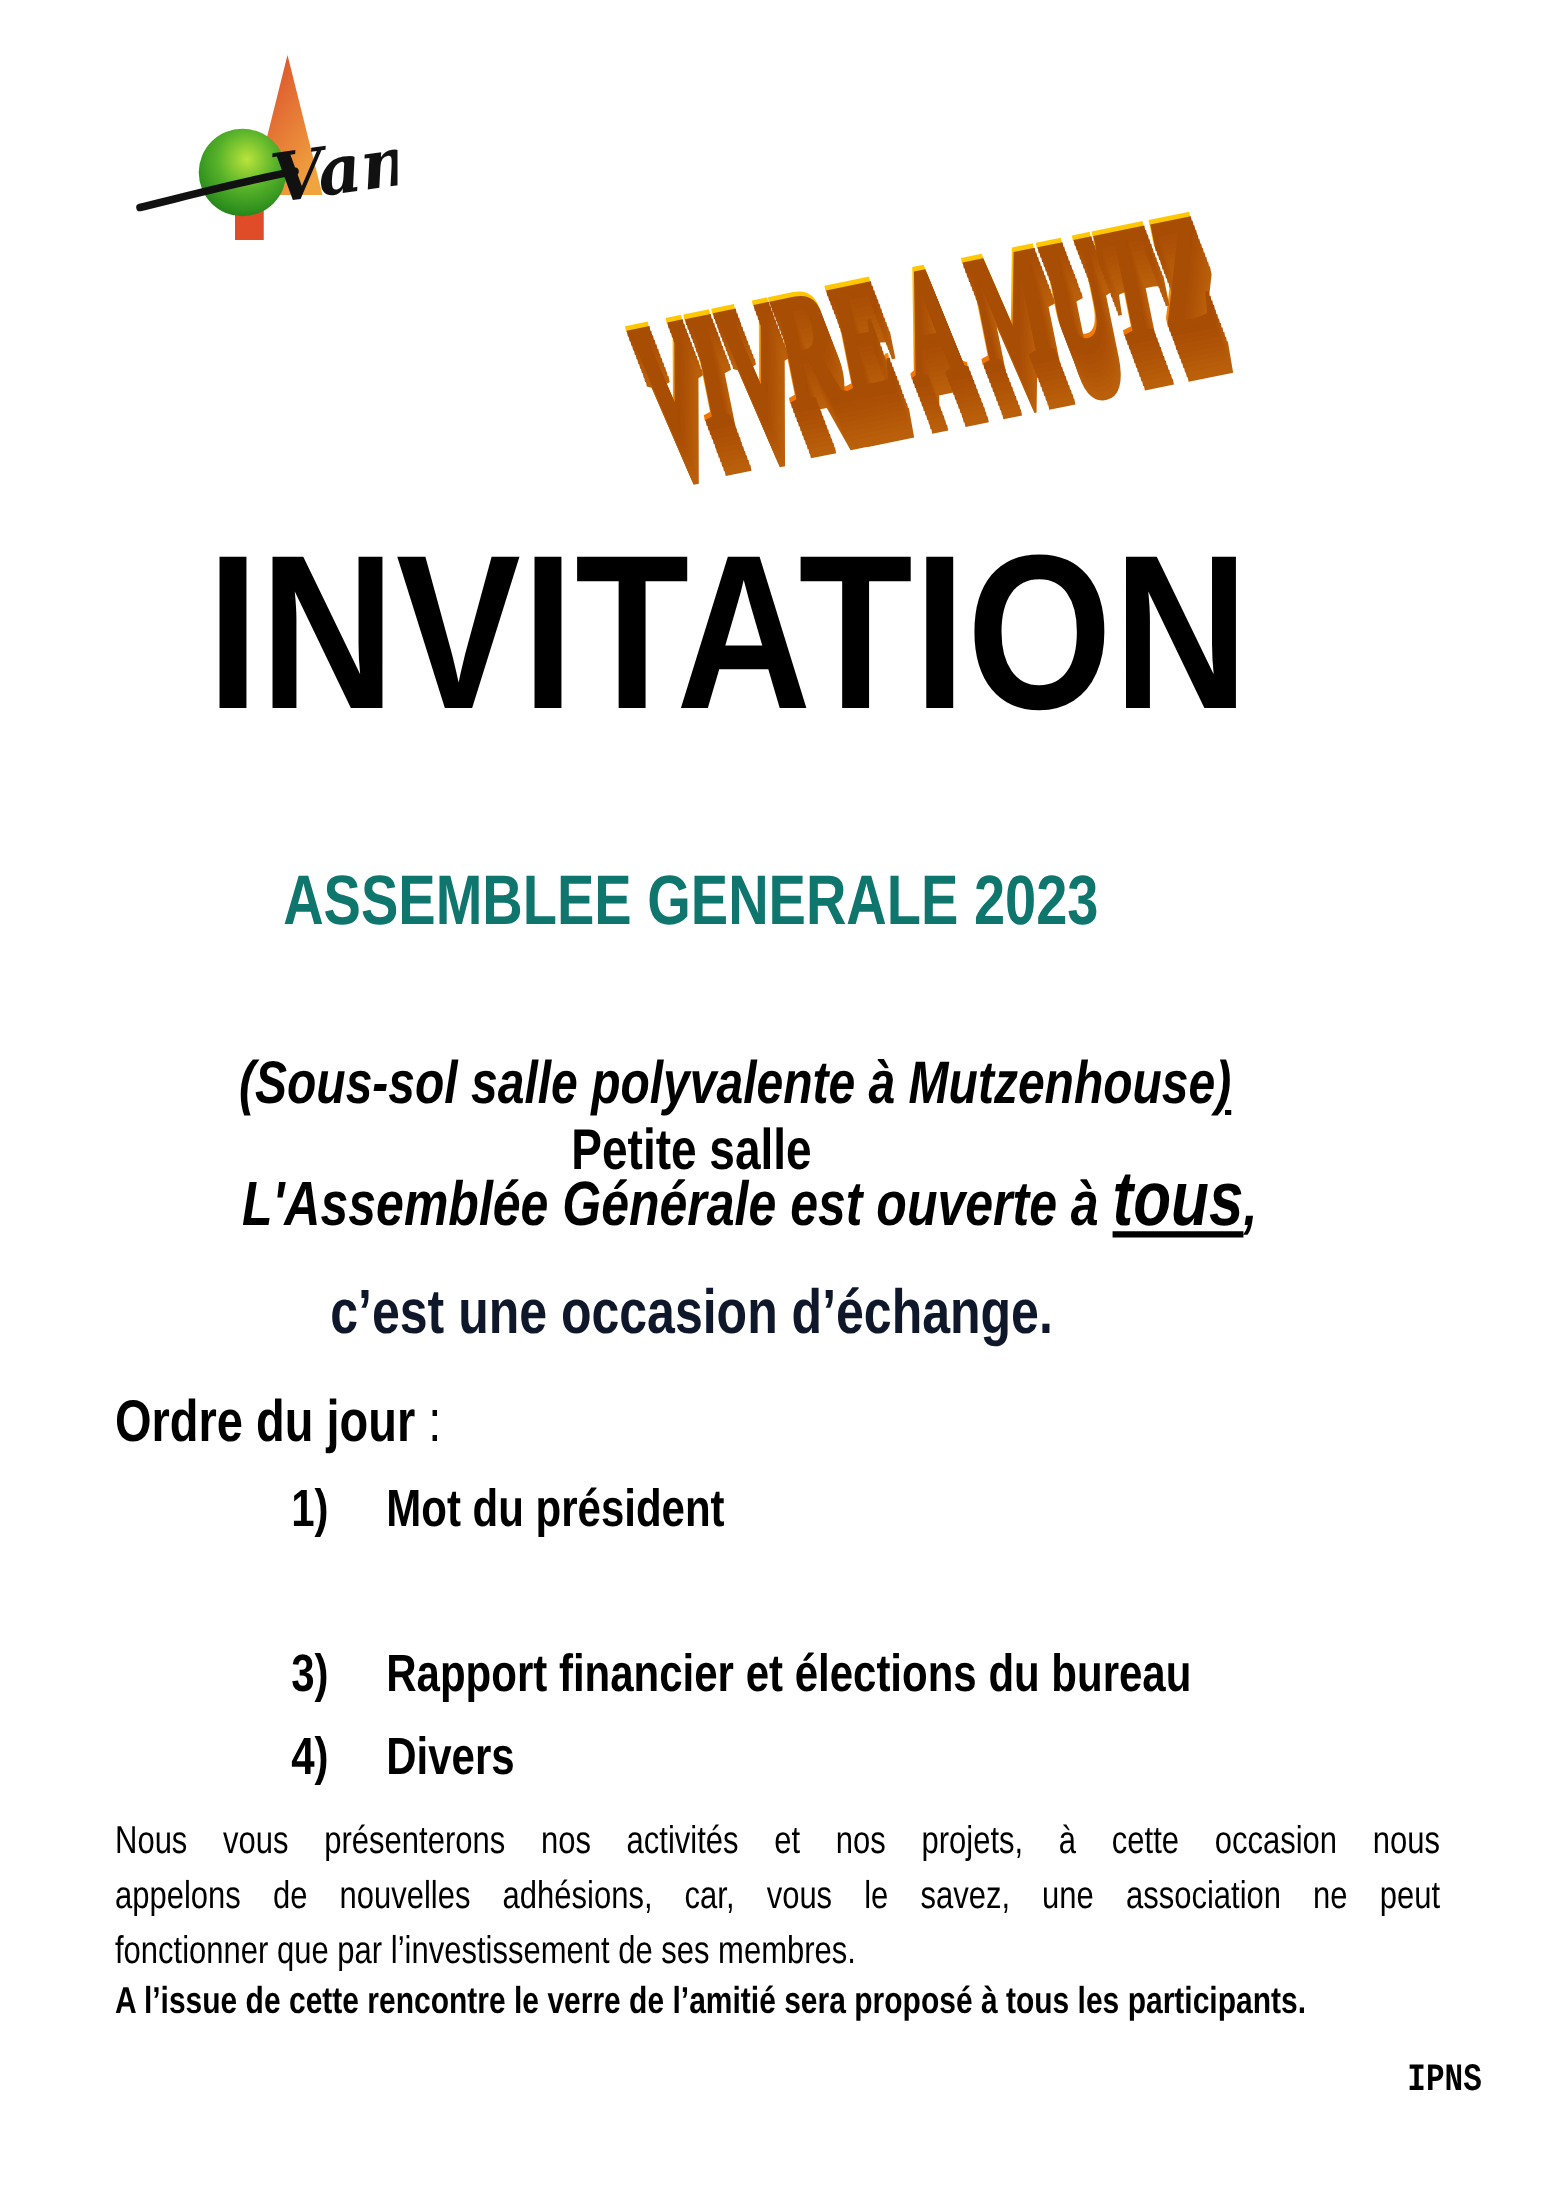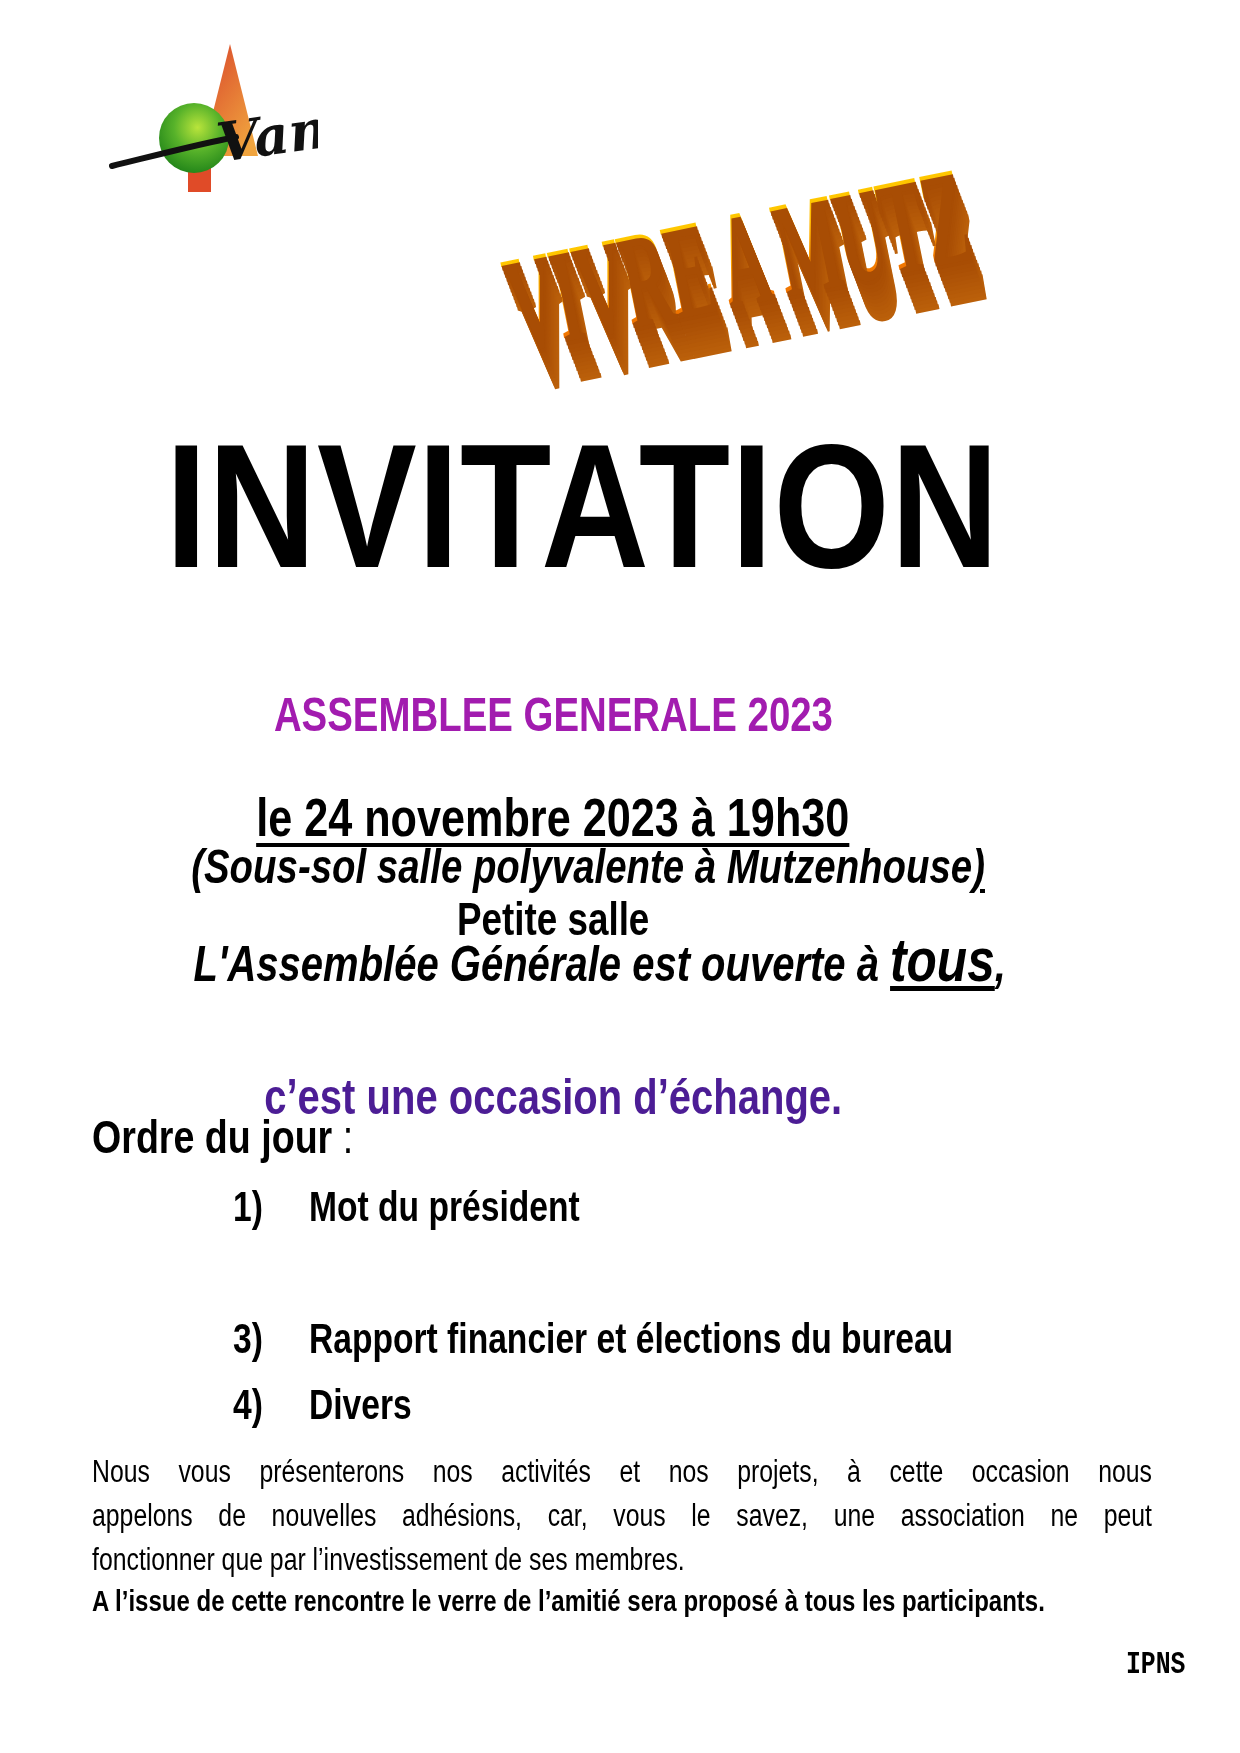--- a/index.html
+++ b/index.html
@@ -37,33 +37,33 @@
   
   .abs { position:absolute; }
   .centered { position:absolute; left:92px; width:922px; text-align:center; white-space:nowrap; }
   .cx { display:inline-block; white-space:nowrap; transform:scaleX(0.80); transform-origin:center center; }
   .cx-l { display:inline-block; white-space:nowrap; transform:scaleX(0.80); transform-origin:left top; }
   .cx-r { display:inline-block; white-space:nowrap; transform:scaleX(0.80); transform-origin:right top; }
 
   .title-line { top:418px; font-weight:bold; font-size:176px; line-height:1.0; letter-spacing:1px; }
   .title-line .cx { transform:scaleX(0.85); }
 
-  .subtitle-line { top:689px; font-weight:bold; font-size:48px; line-height:1.1; color:#a21caf; }
+  .subtitle-line { top:689px; font-weight:bold; font-size:56px; line-height:1.1; color:#0f766e; }
 
   .date-line { top:786px; font-weight:bold; font-size:54px; line-height:1.15; }
   .date-line .cx { text-decoration:underline; text-decoration-thickness:4px; text-underline-offset:7px; }
 
   .room-line { top:845px; font-weight:bold; font-size:46px; line-height:1.15;margin-top:48px; }
 
   .venue-line { top:839px; font-weight:bold; font-style:italic; font-size:48px; line-height:1.15; }
   .venue-close { text-decoration:underline; text-decoration-thickness:4px; text-underline-offset:6px; }
 
   .green1 { top:926px; font-weight:bold; font-size:50px; line-height:1.1; color:#000000;font-style:italic; }
   .green1 .tous { font-size:62px; text-decoration:underline; text-decoration-thickness:5px; text-underline-offset:5px; }
-  .green2 { top:1070px; font-weight:bold; font-size:50px; line-height:1.1; color:#4c1d95; }
+  .green2 { top:1022px; font-weight:bold; font-size:50px; line-height:1.1; color:#0f172a; }
 
   .agenda-head { left:92px; top:1110px; font-size:47px; line-height:1.15; }
   .agenda-head .hd { font-weight:bold; }
 
   .agenda-row { left:233px; font-weight:bold; font-size:42px; line-height:1.15; }
   .agenda-row .num { display:inline-block; width:95px; }
   .row-0 { top:1183px; } .row-1 { top:1248px; } .row-2 { top:1315px; } .row-3 { top:1381px; }
 
   .body-par { left:92px; top:1450px; width:1325px; font-size:31px; line-height:44px;
               transform:scaleX(0.80); transform-origin:left top; }
@@ -103,23 +103,20 @@
   <div class="wordart" data-text="VIVRE A MUTZ">VIVRE A MUTZ</div>
 
   <div class="centered title-line">
     <span class="cx">INVITATION</span>
   </div>
 
   <div class="centered subtitle-line">
     <span class="cx">ASSEMBLEE GENERALE 2023</span>
   </div>
 
-  <div class="centered date-line">
-    <span class="cx">le 24 novembre 2023 à 19h30</span>
-  </div>
 
   <div class="centered room-line">
     <span class="cx">Petite salle</span>
   </div>
 
   <div class="centered venue-line">
     <span class="cx"><span>(</span><span>Sous-sol salle polyvalente à Mutzenhouse</span><span class="venue-close">)</span></span>
   </div>
 
   <div class="centered green1">

